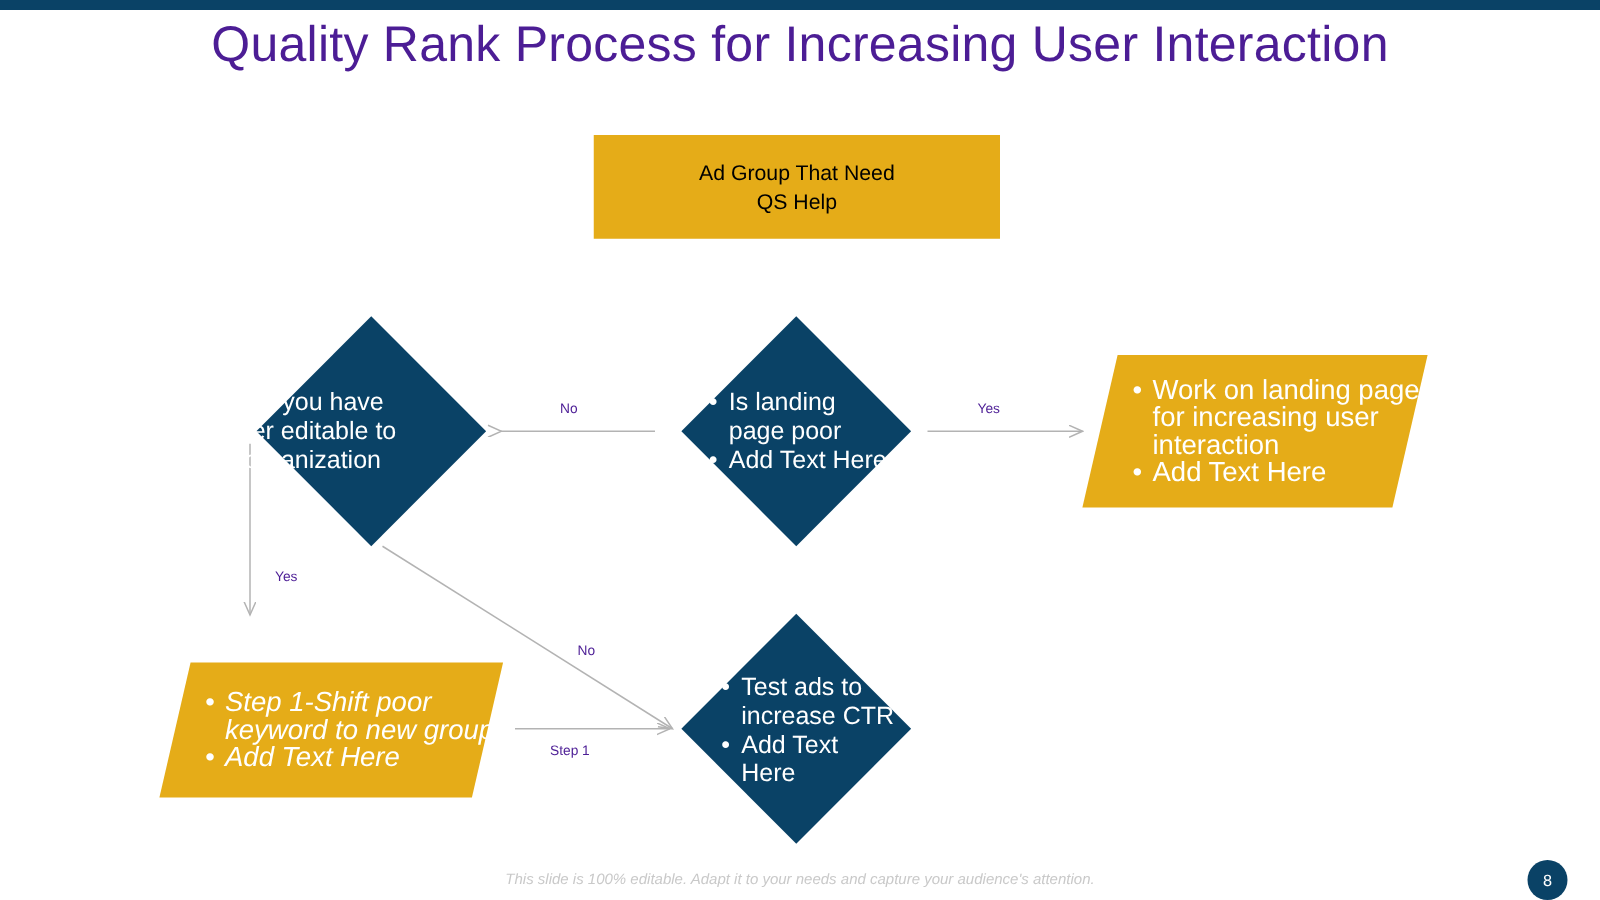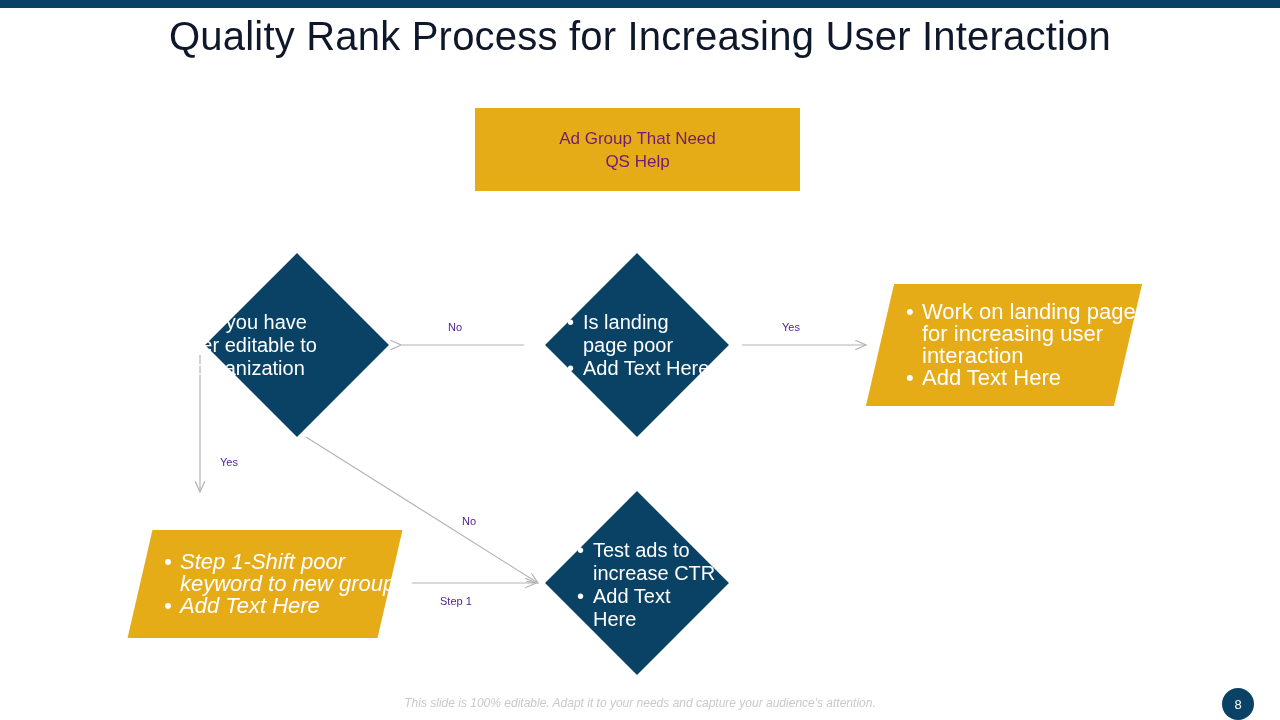--- a/index.html
+++ b/index.html
@@ -26,21 +26,21 @@
     background: #0a4266;
   }
   .title {
     position: absolute;
     left: 0;
     top: 14px;
     width: 1280px;
     text-align: center;
     font-size: 40px;
     font-weight: 400;
-    color: #0f172a;
+    color: #4c1d95;
     letter-spacing: 0.2px;
     font-family: "Liberation Sans", sans-serif;
   }
 
   
   .connectors {
     position: absolute;
     left: 0;
     top: 0;
     width: 1280px;
@@ -54,21 +54,21 @@
     box-sizing: border-box;
   }
   .rect-box {
     background: #e5ac18;
     display: flex;
     align-items: center;
     justify-content: center;
     text-align: center;
   }
   .rect-box .box-text {
-    color: #701a75;
+    color: #000000;
     font-size: 17px;
     line-height: 23px;
   }
 
   .diamond-wrap {
     position: absolute;
   }
   .diamond-shape {
     position: absolute;
     left: 0;

